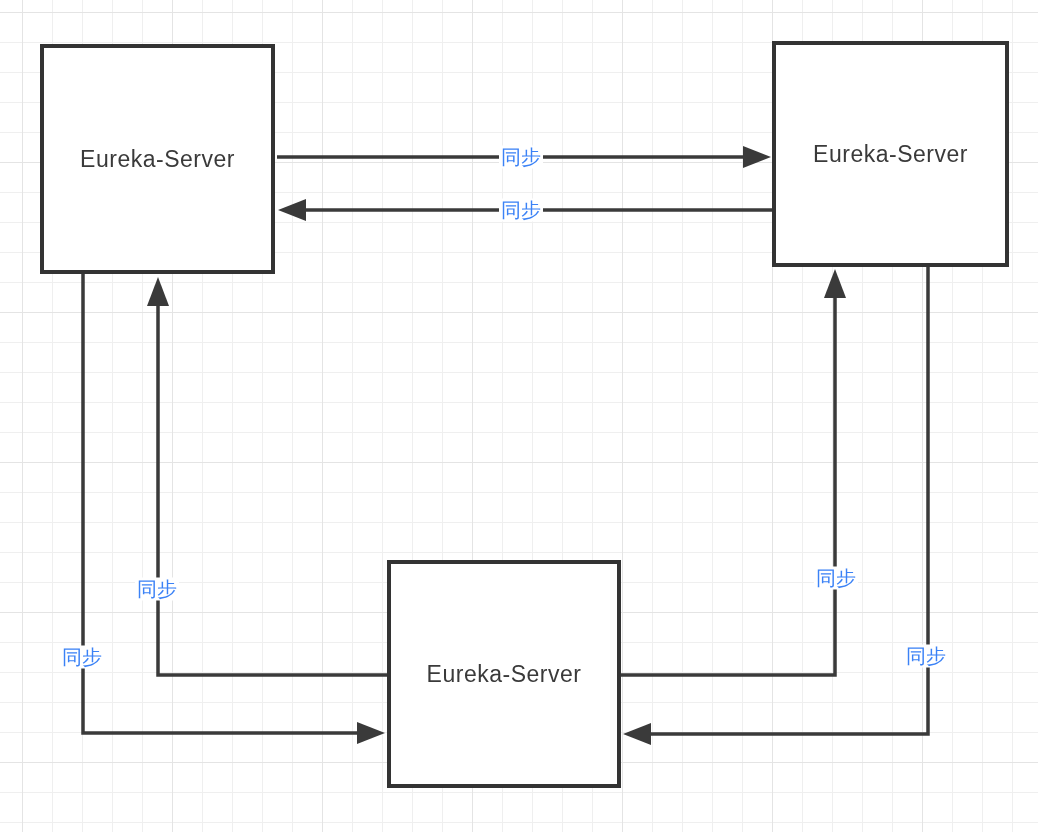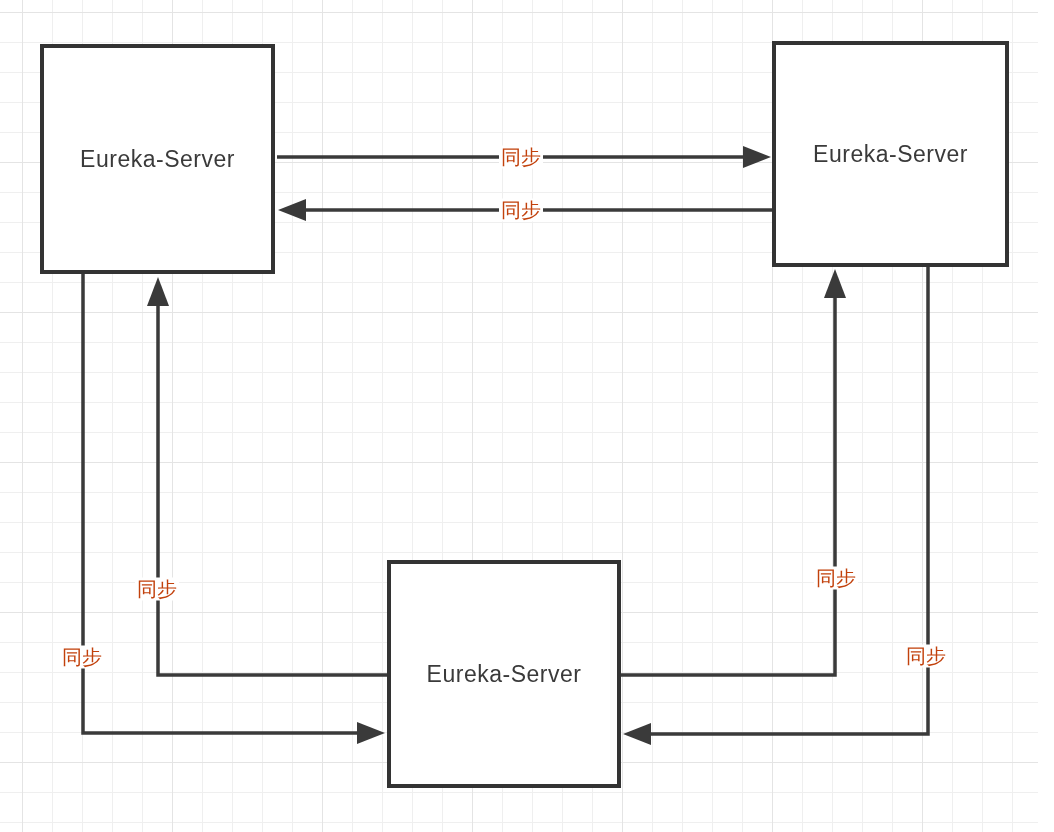--- a/index.html
+++ b/index.html
@@ -55,21 +55,21 @@
     letter-spacing: 0.5px;
     white-space: nowrap;
   }
   #node-top-left  { left: 40px;  top: 44px;  width: 235px; height: 230px; }
   #node-top-right { left: 772px; top: 41px;  width: 237px; height: 226px; }
   #node-bottom    { left: 387px; top: 560px; width: 234px; height: 228px; }
   .edge-label {
     position: absolute;
     transform: translate(-50%, -50%);
     background: #ffffff;
-    color: #c2410c;
+    color: #3b82f6;
     font-size: 20px;
     line-height: 1.15;
     padding: 0 2px;
     white-space: nowrap;
     z-index: 3;
     text-align: center;
   }
   #edge-label-0 { left: 521px; top: 157px; }
   #edge-label-1 { left: 521px; top: 210px; }
   #edge-label-2 { left: 157px; top: 589px; }

